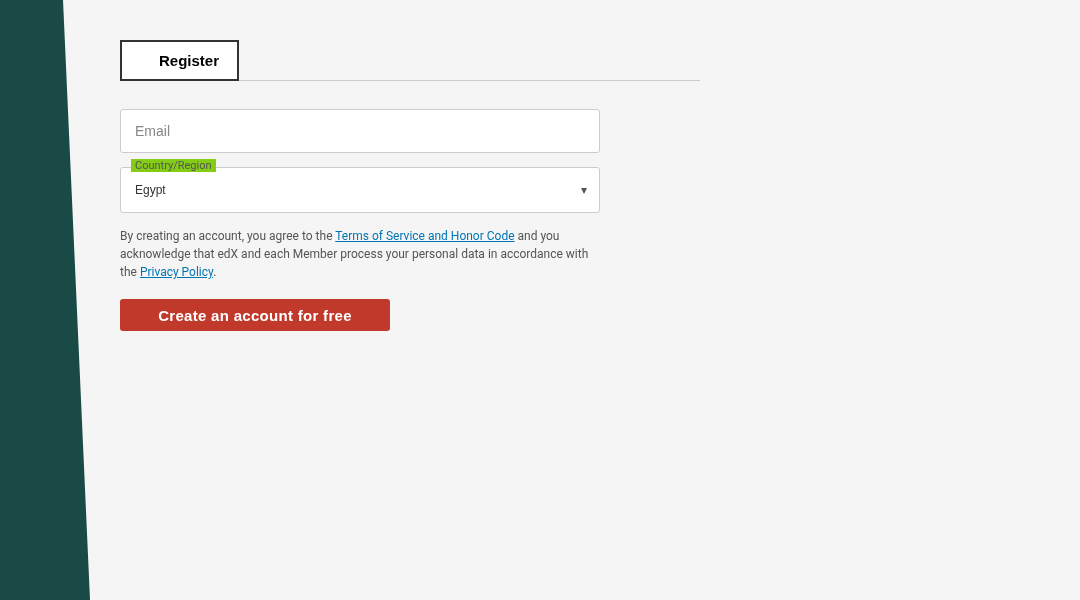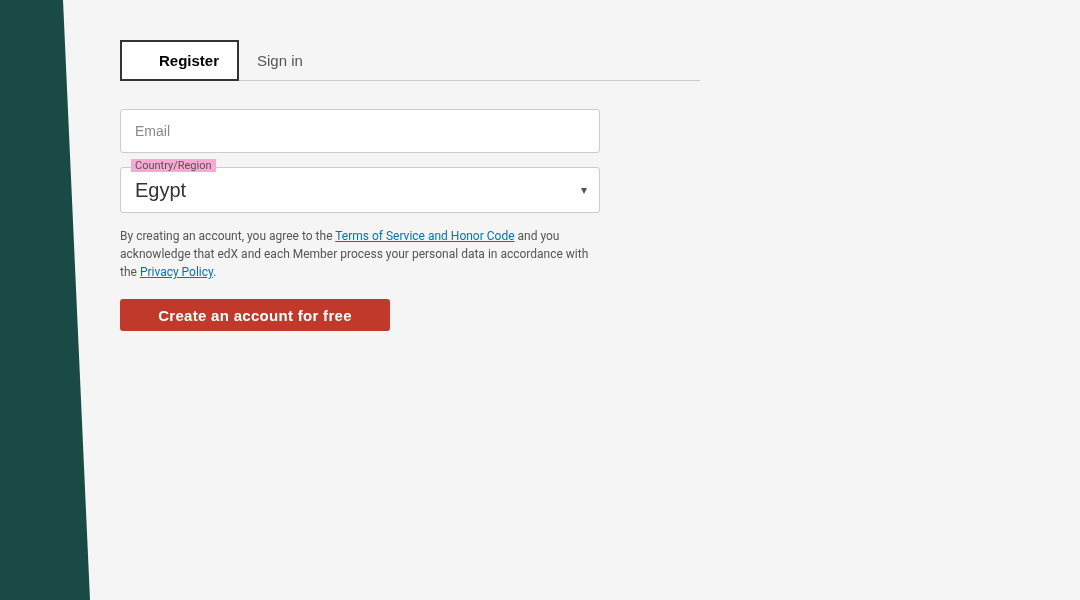--- a/index.html
+++ b/index.html
@@ -109,30 +109,30 @@
       border: 1px solid #ccc;
       border-radius: 3px;
       background: #fff;
     }
     .country-label {
       position: absolute;
       top: -9px;
       left: 10px;
       font-size: 11px;
       color: #555;
-      background: #f9a8d4;
+      background: #84cc16;
       padding: 0 4px;
     }
     .country-select {
       width: 100%;
       height: 44px;
       border: none;
       background: transparent;
       padding: 0 14px;
-      font-size: 20px;
+      font-size: 12px;
       color: #333;
       appearance: none;
       -webkit-appearance: none;
       outline: none;
       cursor: pointer;
     }
     .country-chevron {
       position: absolute;
       right: 12px;
       top: 50%;
@@ -202,21 +202,20 @@
   </style>
 </head>
 <body>
 
 <div class="left-panel"></div>
 
 <div class="main-content">
 
   <div class="tabs">
     <button class="tab active">Register</button>
-    <button class="tab inactive">Sign in</button>
   </div>
 
 
   <div class="form-group">
     <input class="form-input" type="email" placeholder="Email" style="">
   </div>
 
 
 
   <div class="form-group">

